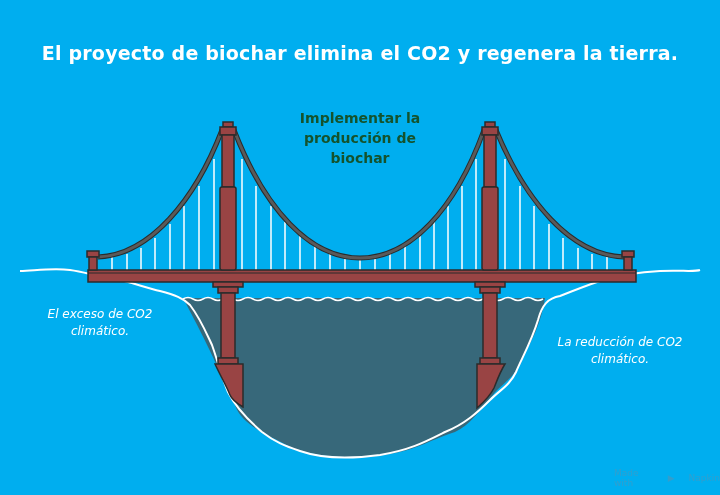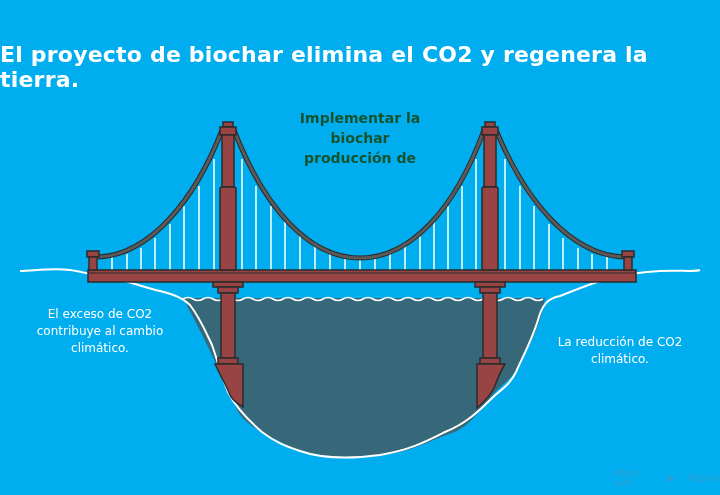--- a/index.html
+++ b/index.html
@@ -4,31 +4,31 @@
 <style>
   html, body { margin: 0; padding: 0; }
   body {
     width: 720px; height: 495px; overflow: hidden;
     background: #00aeef;
     font-family: "DejaVu Sans", sans-serif;
     position: relative;
   }
   .title {
     position: absolute; left: 0; top: 42px; width: 720px;
-    color: #ffffff; font-weight: bold;
-    font-size: 22px; letter-spacing: 0.2px;
+    text-align: center; color: #ffffff; font-weight: bold;
+    font-size: 19px; letter-spacing: 0.2px;
   }
   .center-label {
     position: absolute; left: 280px; top: 108px; width: 160px;
     text-align: center; color: #14532d; font-weight: bold;
     font-size: 14px; line-height: 20px;
   }
   .side-label {
     position: absolute; width: 180px; text-align: center;
-    color: #ffffff; font-size: 12px; line-height: 17px;
+    color: #ffffff; font-size: 12px; line-height: 17px; font-style: italic;
   }
   .left-label { left: 10px; top: 306px; }
   .right-label { left: 530px; top: 306px; margin-top: 28px; }
   .watermark {
     position: absolute; left: 614px; top: 468px;
     color: #3a9cc8; font-size: 9px; opacity: 0.85;
     display: flex; align-items: center; gap: 14px;
   }
   .watermark .logo { font-size: 9px; }
   svg.scene { position: absolute; left: 0; top: 0; }
@@ -123,27 +123,26 @@
     <rect x="475" y="282" width="30" height="5"></rect>
     <rect x="480" y="287" width="20" height="6"></rect>
     <rect x="483" y="293" width="14" height="65"></rect>
     <rect x="480" y="358" width="20" height="6"></rect>
     <path d="M477,364 L505,364 C500,372 498,378 494,388 C490,396 484,402 477,408 Z"></path>
   </g>
 </svg>
 
 <div class="center-label">
   <div>Implementar la</div>
+  <div>producción de</div>
   <div>biochar</div>
-  <div>producción de</div>
 </div>
 
 <div class="side-label left-label">
   <div>El exceso de CO2</div>
-  <div>contribuye al cambio</div>
   <div>climático.</div>
 </div>
 
 <div class="side-label right-label">
   <div>La reducción de CO2</div>
   <div>climático.</div>
 </div>
 
 <div class="watermark">
   <span>Made with</span>

